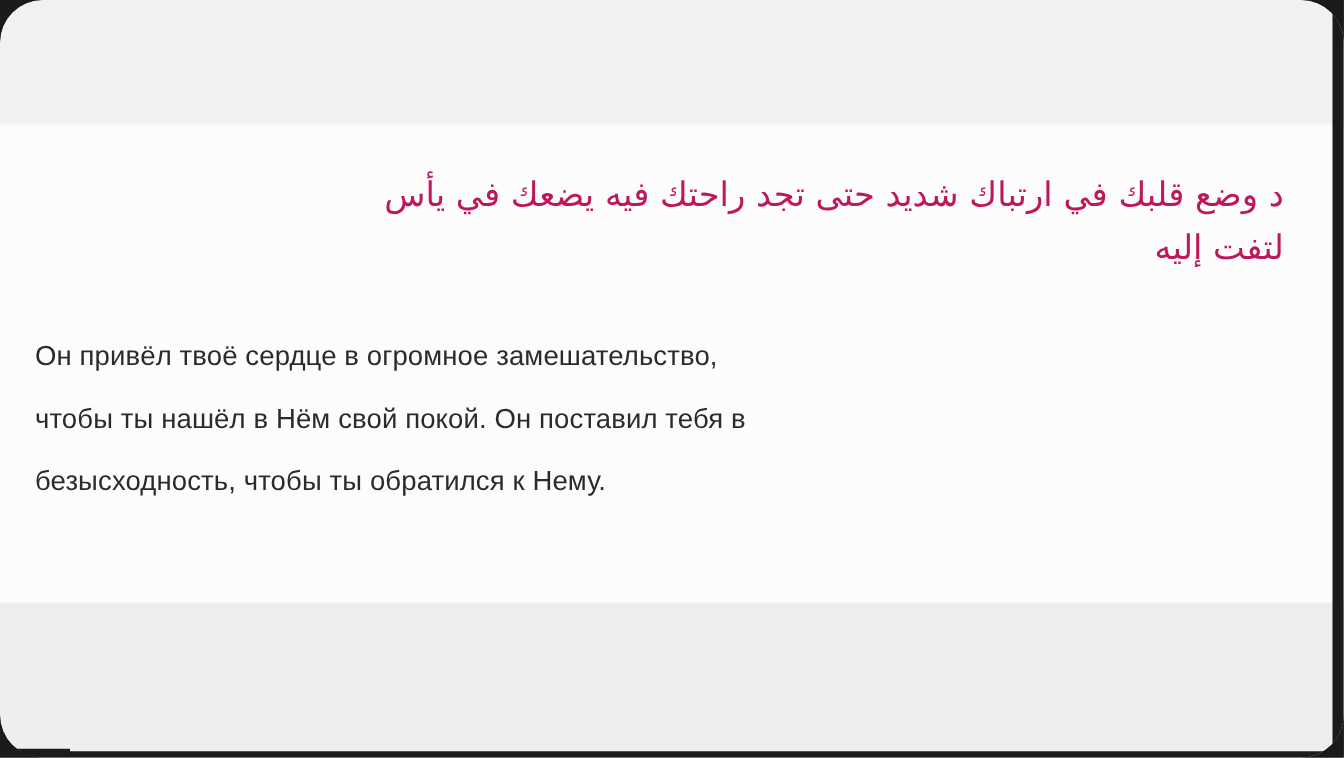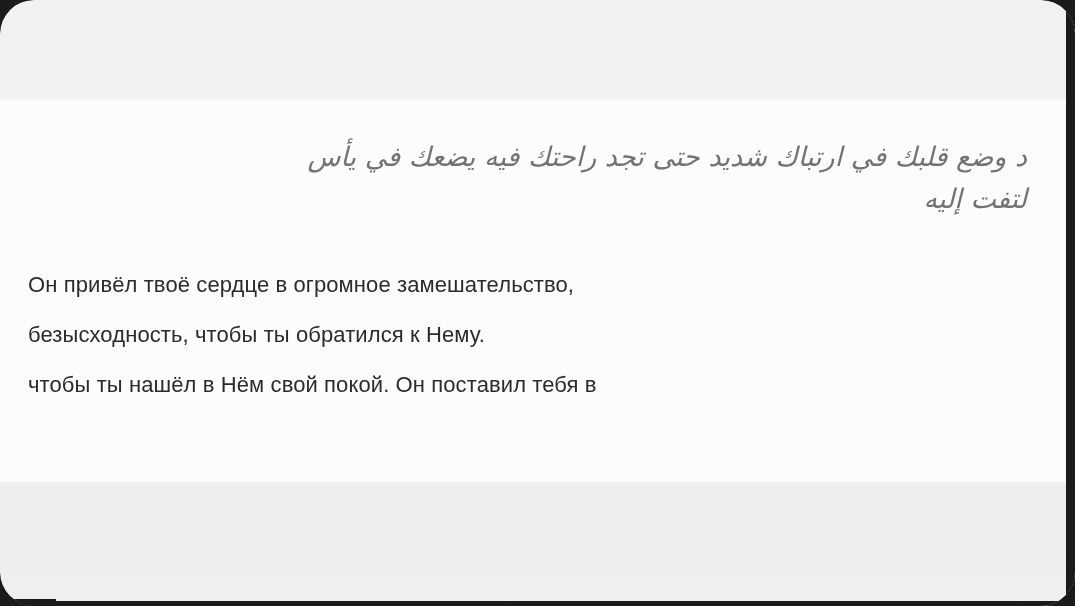--- a/index.html
+++ b/index.html
@@ -61,25 +61,24 @@
     width:1075px;
     padding:0 48px;
     direction:rtl;
     text-align:right;
   }
 
   .arabic-line {
     font-family:"DejaVu Sans","Liberation Sans",sans-serif;
     font-size:27px;
     line-height:42px;
-    color:#737373;
+    color:#be185d;
     font-weight:400;
     letter-spacing:0px;
     white-space:nowrap;
-    font-style:italic;
   }
 
   .arabic-line.second {
     padding-right:0;
     text-align:right;
   }
 
   
   #russian-block {
     position:absolute;
@@ -139,22 +138,22 @@
 
   <div id="content-card">
 
     <div id="arabic-block">
       <div class="arabic-line">د وضع قلبك في ارتباك شديد حتى تجد راحتك فيه يضعك في يأس</div>
       <div class="arabic-line second">لتفت إليه</div>
     </div>
 
     <div id="russian-block">
       <div class="russian-line">Он привёл твоё сердце в огромное замешательство,</div>
+      <div class="russian-line">чтобы ты нашёл в Нём свой покой. Он поставил тебя в</div>
       <div class="russian-line">безысходность, чтобы ты обратился к Нему.</div>
-      <div class="russian-line">чтобы ты нашёл в Нём свой покой. Он поставил тебя в</div>
     </div>
 
   </div>
 
   <div class="edge" id="edge-right"></div>
   <div class="edge" id="edge-bottom"></div>
   <div class="edge" id="edge-bottom-left"></div>
 
 </div>
 

